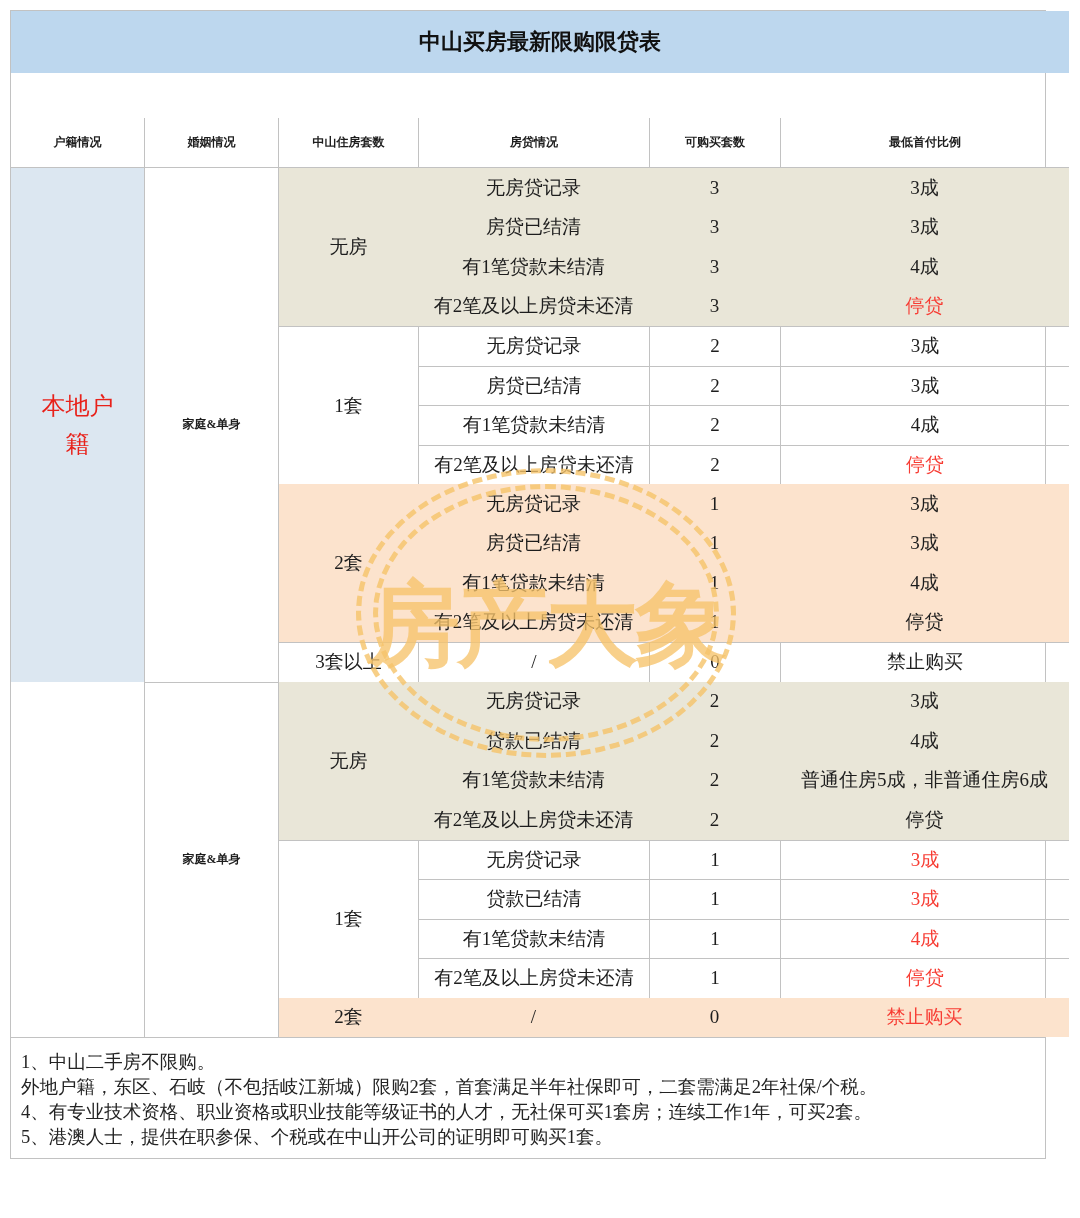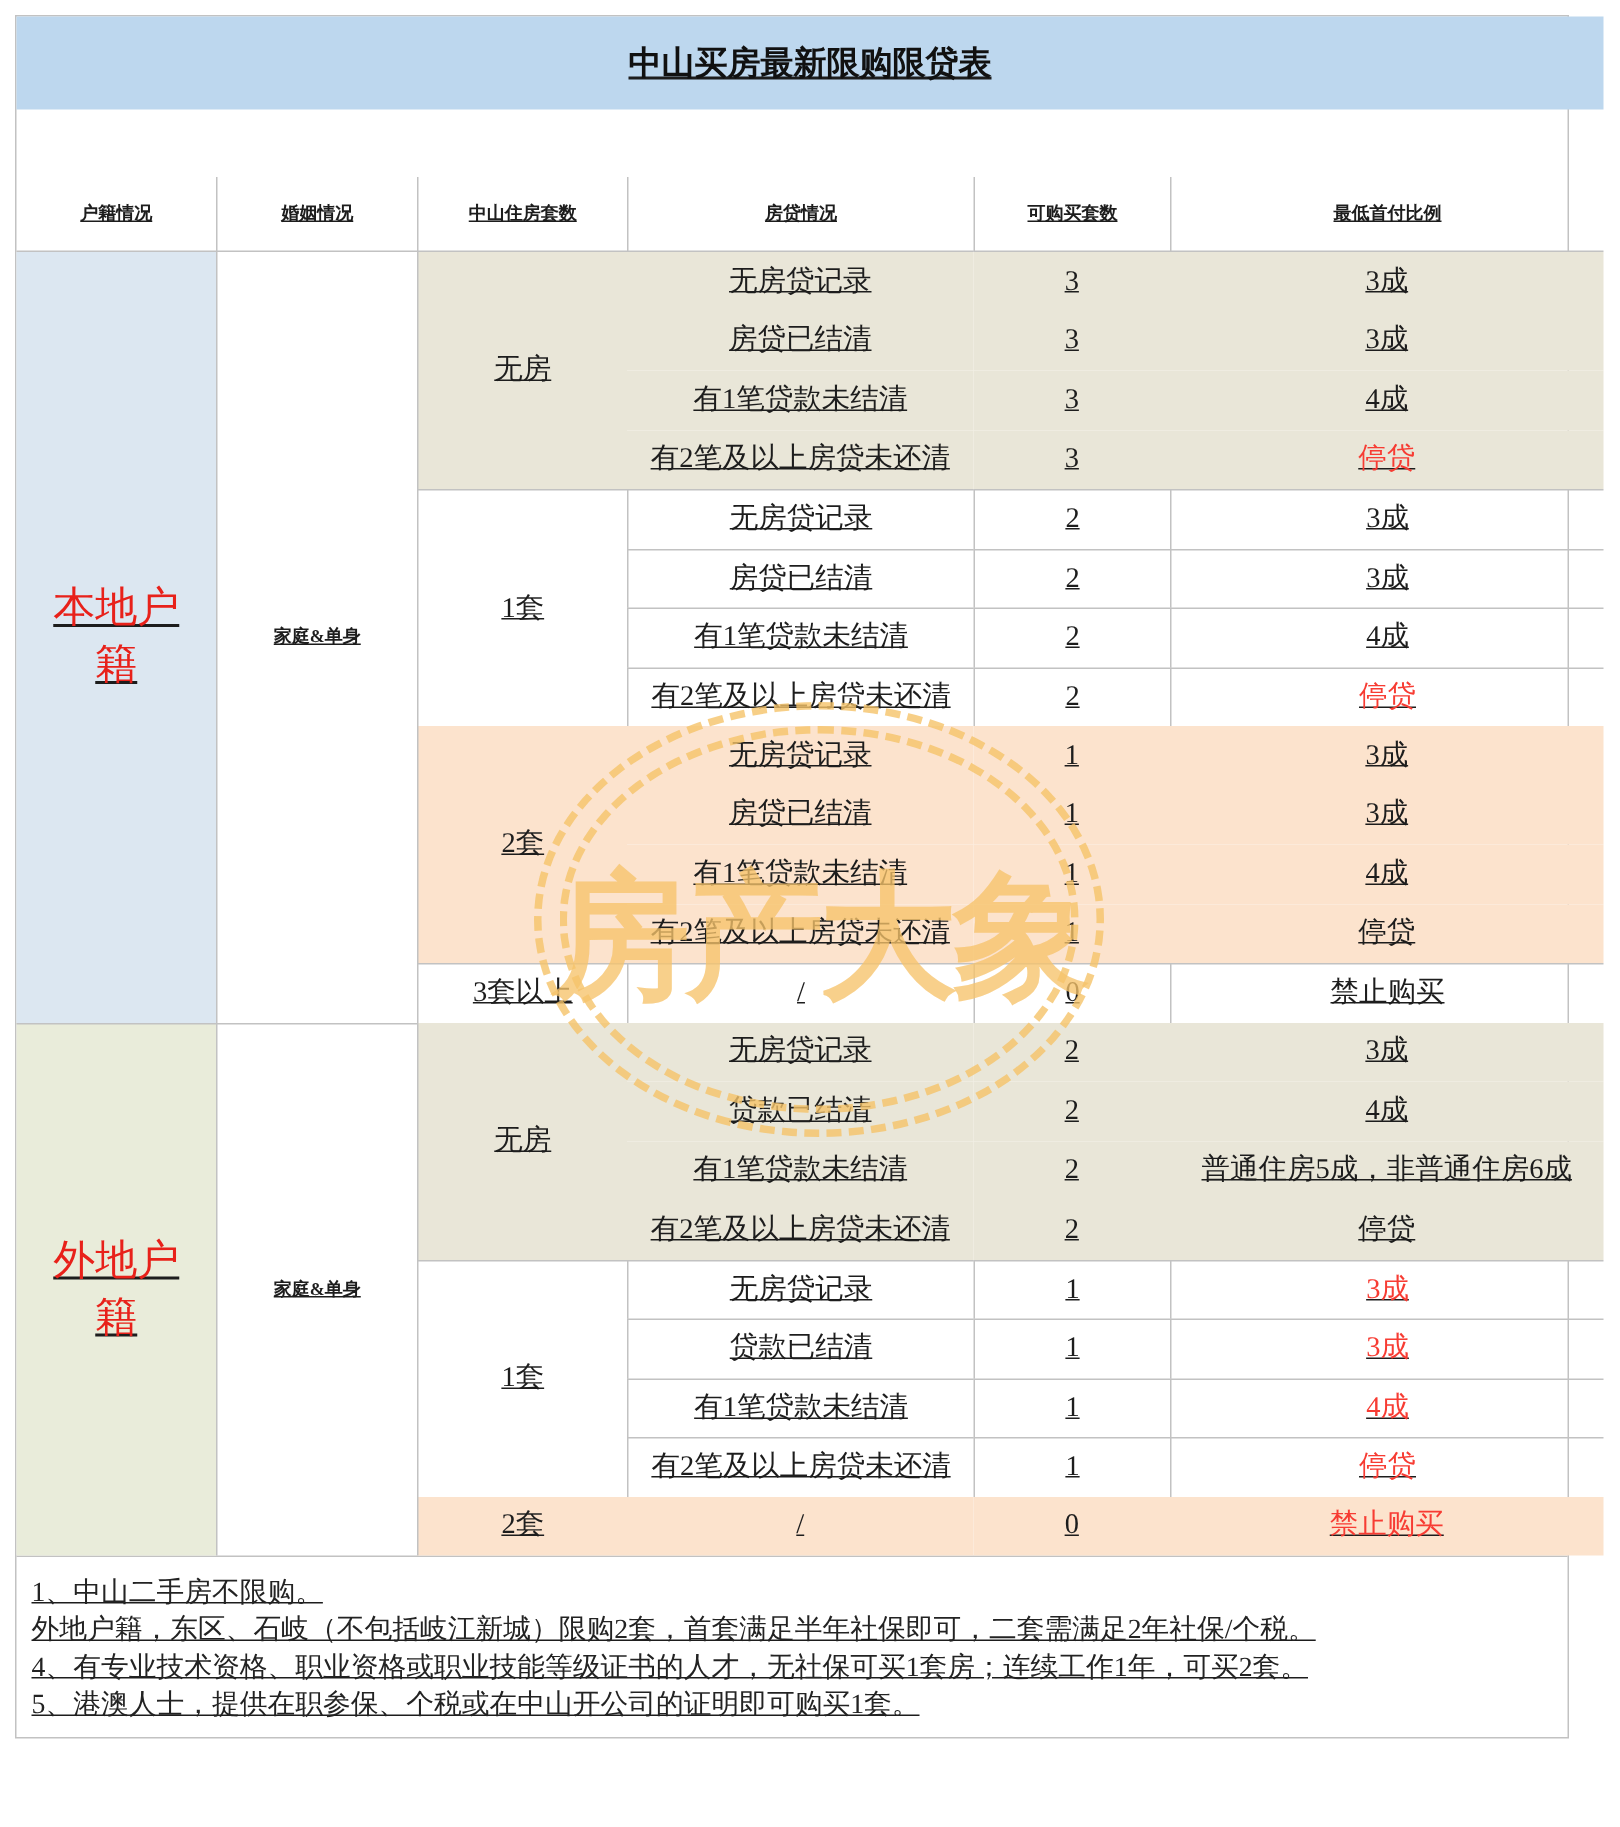--- a/index.html
+++ b/index.html
@@ -3,36 +3,36 @@
 <meta charset="utf-8">
 <style>
   :root{
     --title_bg:#bdd7ee; --local_bg:#dce7f1; --nonlocal_bg:#e9ecda;
     --olive:#e9e6d8; --peach:#fce3cd; --red_label:#e8211a; --red_value:#f73c33;
     --border:#c2c2c2; --ink:#1d1d1d; --watermark:#f6c36a;
   }
   *{box-sizing:border-box;margin:0;padding:0;}
   html,body{width:1080px;height:1218px;background:#ffffff;overflow:hidden;}
   body{font-family:"Liberation Serif","DejaVu Serif",serif;color:var(--ink);}
-  .wrapper{position:relative;width:1036px;margin:10px auto 0 10px;border:1px solid var(--border);background:#fff;text-decoration:underline;}
+  .wrapper{position:relative;width:1036px;margin:10px auto 0 10px;border:1px solid var(--border);background:#fff;}
   .grid{display:grid;grid-template-columns:133px 134px 140px 231px 131px 289px;
         grid-template-rows:62px 45px 50px repeat(22,39.5px);}
   .c{display:flex;align-items:center;justify-content:center;text-align:center;font-size:19px;line-height:1.25;}
   .title{background:var(--title_bg);font-family:"Liberation Sans","DejaVu Sans",sans-serif;
          font-weight:bold;font-size:22px;color:#111;}
   .subtitle{font-size:18px;border-bottom:1px solid var(--border);}
   .hdr{font-family:"Liberation Sans","DejaVu Sans",sans-serif;font-weight:bold;font-size:12px;
        border-bottom:1px solid var(--border);}
   .bl{border-left:1px solid var(--border);}
   .bt{border-top:1px solid var(--border);}
   .olive{background:var(--olive);}
   .peach{background:var(--peach);}
   .blue1{background:var(--local_bg);}
   .green1{background:var(--nonlocal_bg);}
-  .hukou{color:var(--red_label);font-size:28px;line-height:38px;padding:0 20px;}
+  .hukou{color:var(--red_label);font-size:24px;line-height:38px;padding:0 20px;}
   .marriage{font-weight:bold;font-size:12px;}
   .red{color:var(--red_value);}
   .notes{border-top:1px solid var(--border);padding:12px 10px 8px 10px;font-size:18.5px;line-height:25px;color:#232323;}
   
   .wm{position:absolute;pointer-events:none;z-index:6;}
   .wm-ellipse-outer{left:345px;top:457px;width:380px;height:290px;
       border:5px dashed rgba(246,195,106,0.8);border-radius:50%;}
   .wm-ellipse-inner{left:362px;top:473px;width:346px;height:258px;
       border:5px dashed rgba(246,195,106,0.8);border-radius:50%;}
   .wm-text{left:335px;top:552px;width:400px;text-align:center;font-size:92px;font-weight:bold;
@@ -96,21 +96,20 @@
     <div class="c peach" style="grid-area:14/6/15/7">4成</div>
     <div class="c peach" style="grid-area:15/4/16/5">有2笔及以上房贷未还清</div>
     <div class="c peach" style="grid-area:15/5/16/6">1</div>
     <div class="c peach" style="grid-area:15/6/16/7">停贷</div>
 
     <div class="c bl bt" style="grid-area:16/3/17/4">3套以上</div>
     <div class="c bl bt" style="grid-area:16/4/17/5">/</div>
     <div class="c bl bt" style="grid-area:16/5/17/6">0</div>
     <div class="c bl bt" style="grid-area:16/6/17/7">禁止购买</div>
 
-    <div class="c green1 hukou bt" style="grid-area:17/1/26/2">外地户籍</div>
     <div class="c bl bt marriage" style="grid-area:17/2/26/3">家庭&amp;单身</div>
 
     <div class="c bl olive" style="grid-area:17/3/21/4">无房</div>
     <div class="c olive" style="grid-area:17/4/18/5">无房贷记录</div>
     <div class="c olive" style="grid-area:17/5/18/6">2</div>
     <div class="c olive" style="grid-area:17/6/18/7">3成</div>
     <div class="c olive" style="grid-area:18/4/19/5">贷款已结清</div>
     <div class="c olive" style="grid-area:18/5/19/6">2</div>
     <div class="c olive" style="grid-area:18/6/19/7">4成</div>
     <div class="c olive" style="grid-area:19/4/20/5">有1笔贷款未结清</div>

